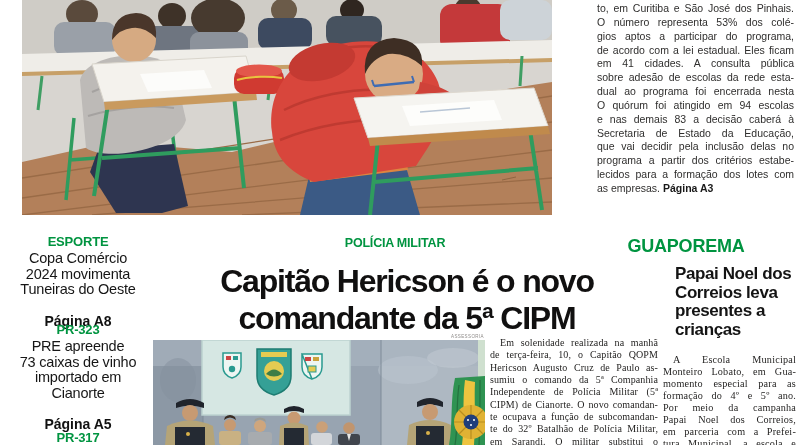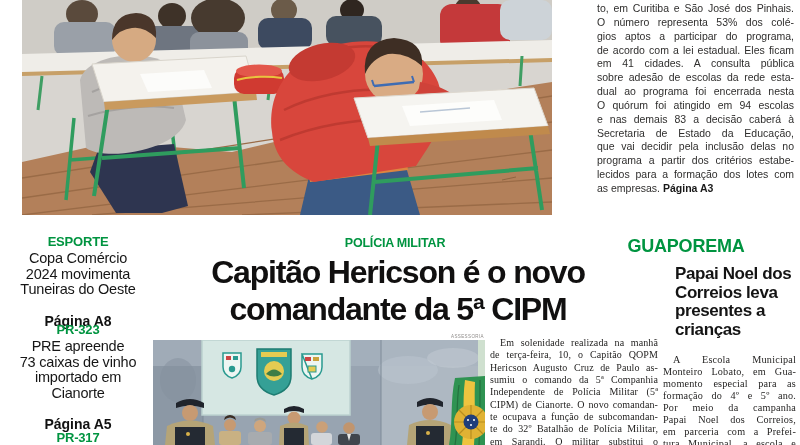--- a/index.html
+++ b/index.html
@@ -181,21 +181,21 @@
       </div>
     <div class="lc-ref">Página A5</div>
   </div>
 
   <div class="abs lc" style="top:430px;">
     <div class="kicker">PR-317</div>
   </div>
 
   <div class="abs kicker mid-kicker">POLÍCIA MILITAR</div>
 
-  <h1 class="abs headline" style="margin:3px;">
+  <h1 class="abs headline" style="margin:12px;">
       <div class="tline">Capitão Hericson é o novo</div>
       <div class="tline">comandante da 5ª CIPM</div>
     </h1>
 
   <div class="abs credit">ASSESSORIA</div>
 
   <figure class="photo abs" style="left:153px;top:340px;width:332px;height:105px;">
     <svg width="332" height="105" viewBox="0 0 332 105">
 
       <rect width="332" height="105" fill="#98a4b1"></rect>

